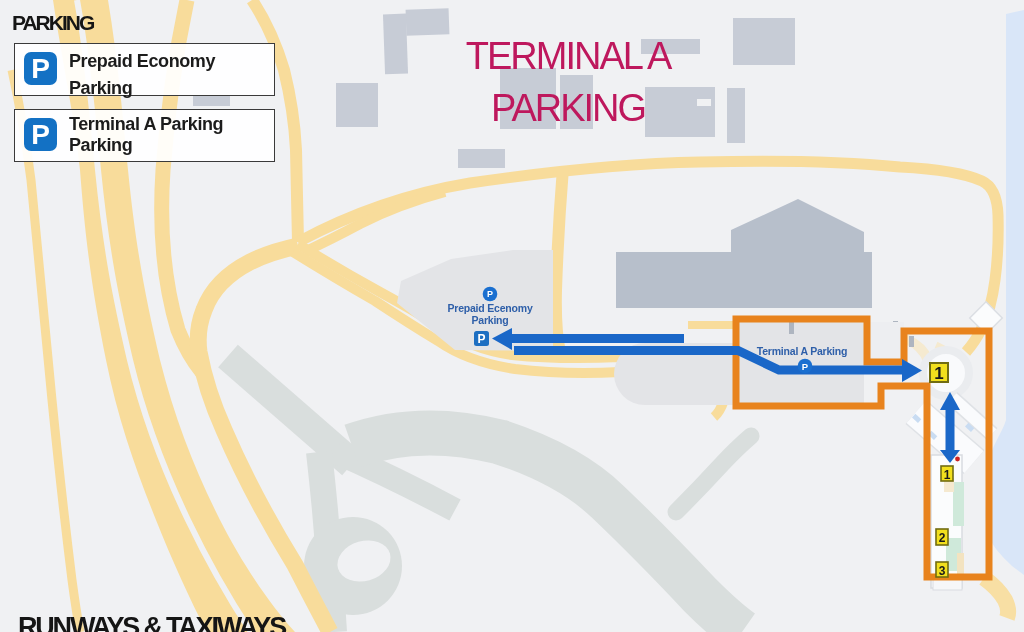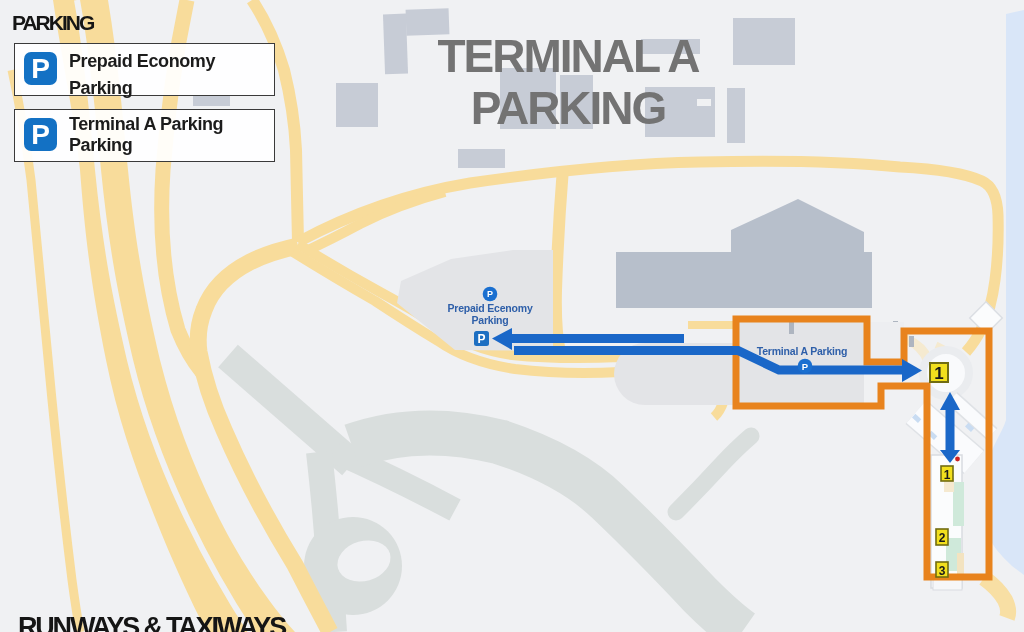--- a/index.html
+++ b/index.html
@@ -189,21 +189,21 @@
     <rect x="936" y="529" width="12" height="16" fill="#f2df1d" stroke="#716c12" stroke-width="1.6"></rect>
     <text x="942" y="542" font-size="12" font-weight="bold" fill="#1a1a1a" text-anchor="middle">2</text>
   </g>
 
   <g>
     <rect x="936" y="562" width="12" height="15" fill="#f2df1d" stroke="#716c12" stroke-width="1.6"></rect>
     <text x="942" y="574.5" font-size="12" font-weight="bold" fill="#1a1a1a" text-anchor="middle">3</text>
   </g>
 </svg>
 
-<div class="abs" style="left:262px;top:30px;width:612px;text-align:center;font-size:46px;line-height:52px;font-weight:bold;color:#737373;letter-spacing:-2px;">TERMINAL A<br>PARKING</div>
+<div class="abs" style="left:262px;top:30px;width:612px;text-align:center;font-size:38px;line-height:52px;font-weight:normal;color:#be185d;letter-spacing:-2px;">TERMINAL A<br>PARKING</div>
 
 <div class="abs" style="left:12px;top:11px;font-size:21px;font-weight:bold;color:#151515;letter-spacing:-2px;">PARKING</div>
 
 <div class="abs" style="left:14px;top:43px;width:259px;height:51px;background:rgba(255,255,255,0.93);border:1.6px solid #3a3a3a;">
 
   <div class="abs" style="left:9px;top:8px;width:33px;height:33px;background:#1371c4;border-radius:7px;color:#fff;font-weight:bold;font-size:28px;text-align:center;line-height:34px;">P</div>
 
   <div class="abs" style="left:54px;top:4px;font-size:18px;line-height:27px;font-weight:bold;color:#1c1c1c;letter-spacing:-0.4px;">Prepaid Economy<br>Parking</div>
 </div>
 

